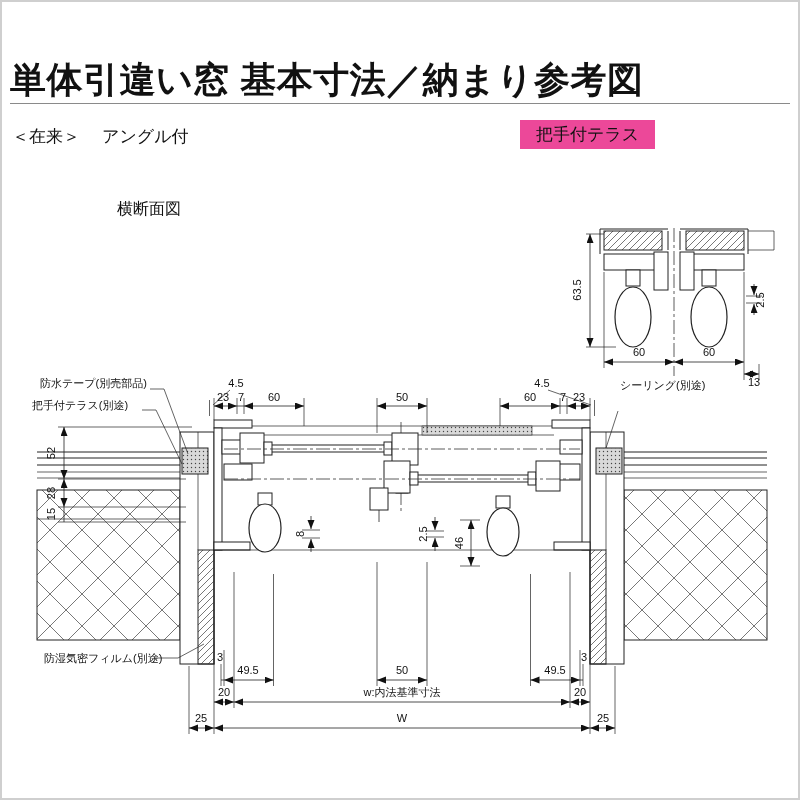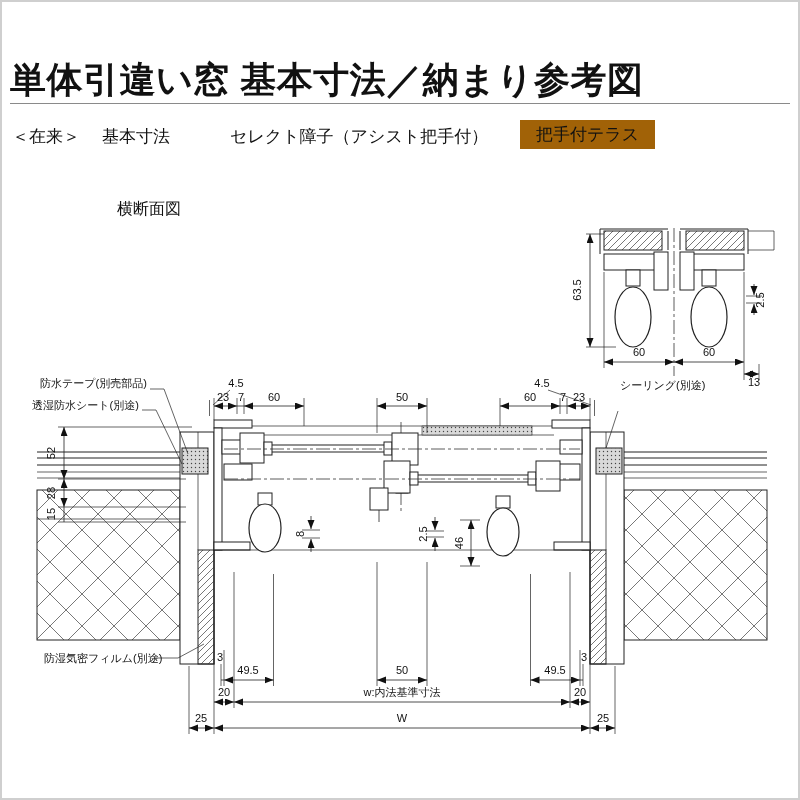--- a/index.html
+++ b/index.html
@@ -2,21 +2,21 @@
 <html><head>
 <meta charset="utf-8">
 <style>
   html,body{margin:0;padding:0;background:#fff;}
   .page{position:relative;width:800px;height:800px;background:#fff;border:2px solid #cfcfcf;
         box-sizing:border-box;font-family:"Liberation Sans","DejaVu Sans",sans-serif;color:#111;overflow:hidden;}
   .abs{position:absolute;white-space:nowrap;}
   .title{left:8px;top:54px;font-size:36px;font-weight:700;letter-spacing:.5px;}
   .rule{left:8px;right:8px;top:101px;height:0;border-top:1px solid #8a8a8a;}
   .spec{top:123px;font-size:17px;}
-  .badge{left:518px;top:118px;font-size:17px;background:#a16207;padding:3px 16px;}
+  .badge{left:518px;top:118px;font-size:17px;background:#ec4899;padding:3px 16px;}
   .seclabel{left:95px;top:197px;font-size:16px;margin-left:20px;}
   .note{font-size:11px;text-align:center;}
   svg{position:absolute;left:0;top:0;}
   text.d{font-family:"Liberation Sans","DejaVu Sans",sans-serif;font-size:11px;fill:#111;text-anchor:middle;}
 </style>
 </head>
 <body>
 
 <div class="page">
 
@@ -277,22 +277,21 @@
       <text class="d" x="762" y="298" transform="rotate(-90 762 298)">2.5</text>
       <text class="d" x="637" y="354">60</text>
       <text class="d" x="707" y="354">60</text>
       <text class="d" x="752" y="384">13</text>
     </g>
   </svg>
 
   <div class="abs title">単体引違い窓 基本寸法／納まり参考図</div>
   <div class="abs rule"></div>
   <span class="abs spec" style="left:10px">＜在来＞</span>
-  <span class="abs spec" style="left:100px">基本寸法</span>
-  <span class="abs spec" style="left:228px">セレクト障子（アシスト把手付）</span>
+  <span class="abs spec" style="left:100px">アングル付</span>
   <span class="abs badge">把手付テラス</span>
   <div class="abs seclabel">横断面図</div>
 
   <div class="abs note" style="left:38px;top:374px">防水テープ(別売部品)</div>
-  <div class="abs note" style="left:30px;top:396px">透湿防水シート(別途)</div>
+  <div class="abs note" style="left:30px;top:396px">把手付テラス(別途)</div>
   <div class="abs note" style="left:618px;top:376px">シーリング(別途)</div>
   <div class="abs note" style="left:42px;top:649px">防湿気密フィルム(別途)</div>
 </div>
 
 </body></html>

